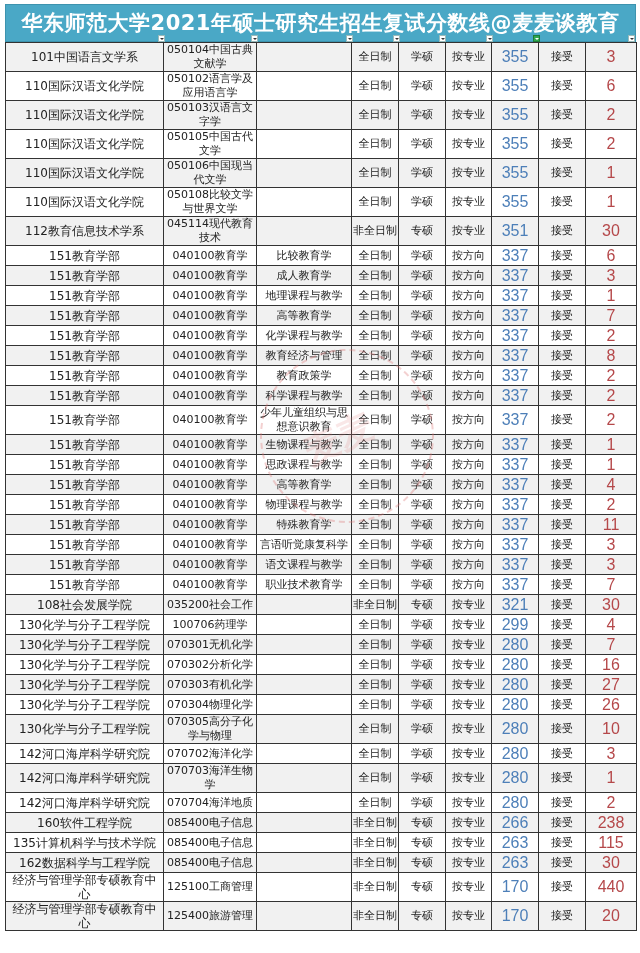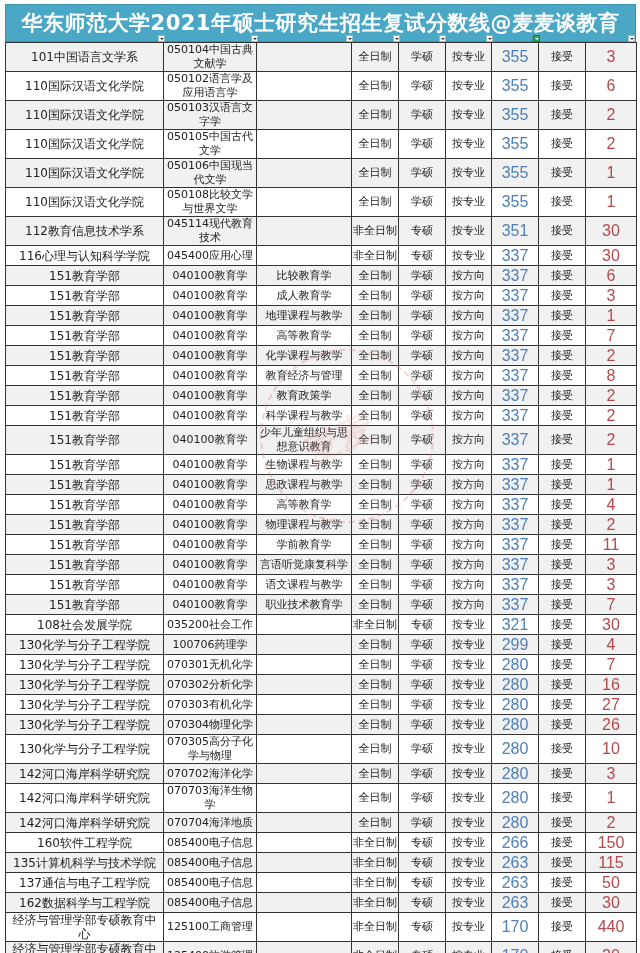--- a/index.html
+++ b/index.html
@@ -136,31 +136,20 @@
           <td>045114现代教育技术</td>
           <td></td>
           <td>非全日制</td>
           <td>专硕</td>
           <td>按专业</td>
           <td class="score">351</td>
           <td>接受</td>
           <td class="quota">30</td>
         </tr>
         <tr class="r1">
-          <td class="college">116心理与认知科学学院</td>
-          <td>045400应用心理</td>
-          <td></td>
-          <td>非全日制</td>
-          <td>专硕</td>
-          <td>按专业</td>
-          <td class="score">337</td>
-          <td>接受</td>
-          <td class="quota">30</td>
-        </tr>
-        <tr class="r1">
           <td class="college">151教育学部</td>
           <td>040100教育学</td>
           <td>比较教育学</td>
           <td>全日制</td>
           <td>学硕</td>
           <td>按方向</td>
           <td class="score">337</td>
           <td>接受</td>
           <td class="quota">6</td>
         </tr>
@@ -292,21 +281,21 @@
           <td>全日制</td>
           <td>学硕</td>
           <td>按方向</td>
           <td class="score">337</td>
           <td>接受</td>
           <td class="quota">2</td>
         </tr>
         <tr class="r1">
           <td class="college">151教育学部</td>
           <td>040100教育学</td>
-          <td>学前教育学</td>
+          <td>特殊教育学</td>
           <td>全日制</td>
           <td>学硕</td>
           <td>按方向</td>
           <td class="score">337</td>
           <td>接受</td>
           <td class="quota">11</td>
         </tr>
         <tr class="r1">
           <td class="college">151教育学部</td>
           <td>040100教育学</td>
@@ -452,43 +441,32 @@
         </tr>
         <tr class="r1">
           <td class="college">160软件工程学院</td>
           <td>085400电子信息</td>
           <td></td>
           <td>非全日制</td>
           <td>专硕</td>
           <td>按专业</td>
           <td class="score">266</td>
           <td>接受</td>
-          <td class="quota">150</td>
+          <td class="quota">238</td>
         </tr>
         <tr class="r1">
           <td class="college">135计算机科学与技术学院</td>
           <td>085400电子信息</td>
           <td></td>
           <td>非全日制</td>
           <td>专硕</td>
           <td>按专业</td>
           <td class="score">263</td>
           <td>接受</td>
           <td class="quota">115</td>
-        </tr>
-        <tr class="r1">
-          <td class="college">137通信与电子工程学院</td>
-          <td>085400电子信息</td>
-          <td></td>
-          <td>非全日制</td>
-          <td>专硕</td>
-          <td>按专业</td>
-          <td class="score">263</td>
-          <td>接受</td>
-          <td class="quota">50</td>
         </tr>
         <tr class="r1">
           <td class="college">162数据科学与工程学院</td>
           <td>085400电子信息</td>
           <td></td>
           <td>非全日制</td>
           <td>专硕</td>
           <td>按专业</td>
           <td class="score">263</td>
           <td>接受</td>

